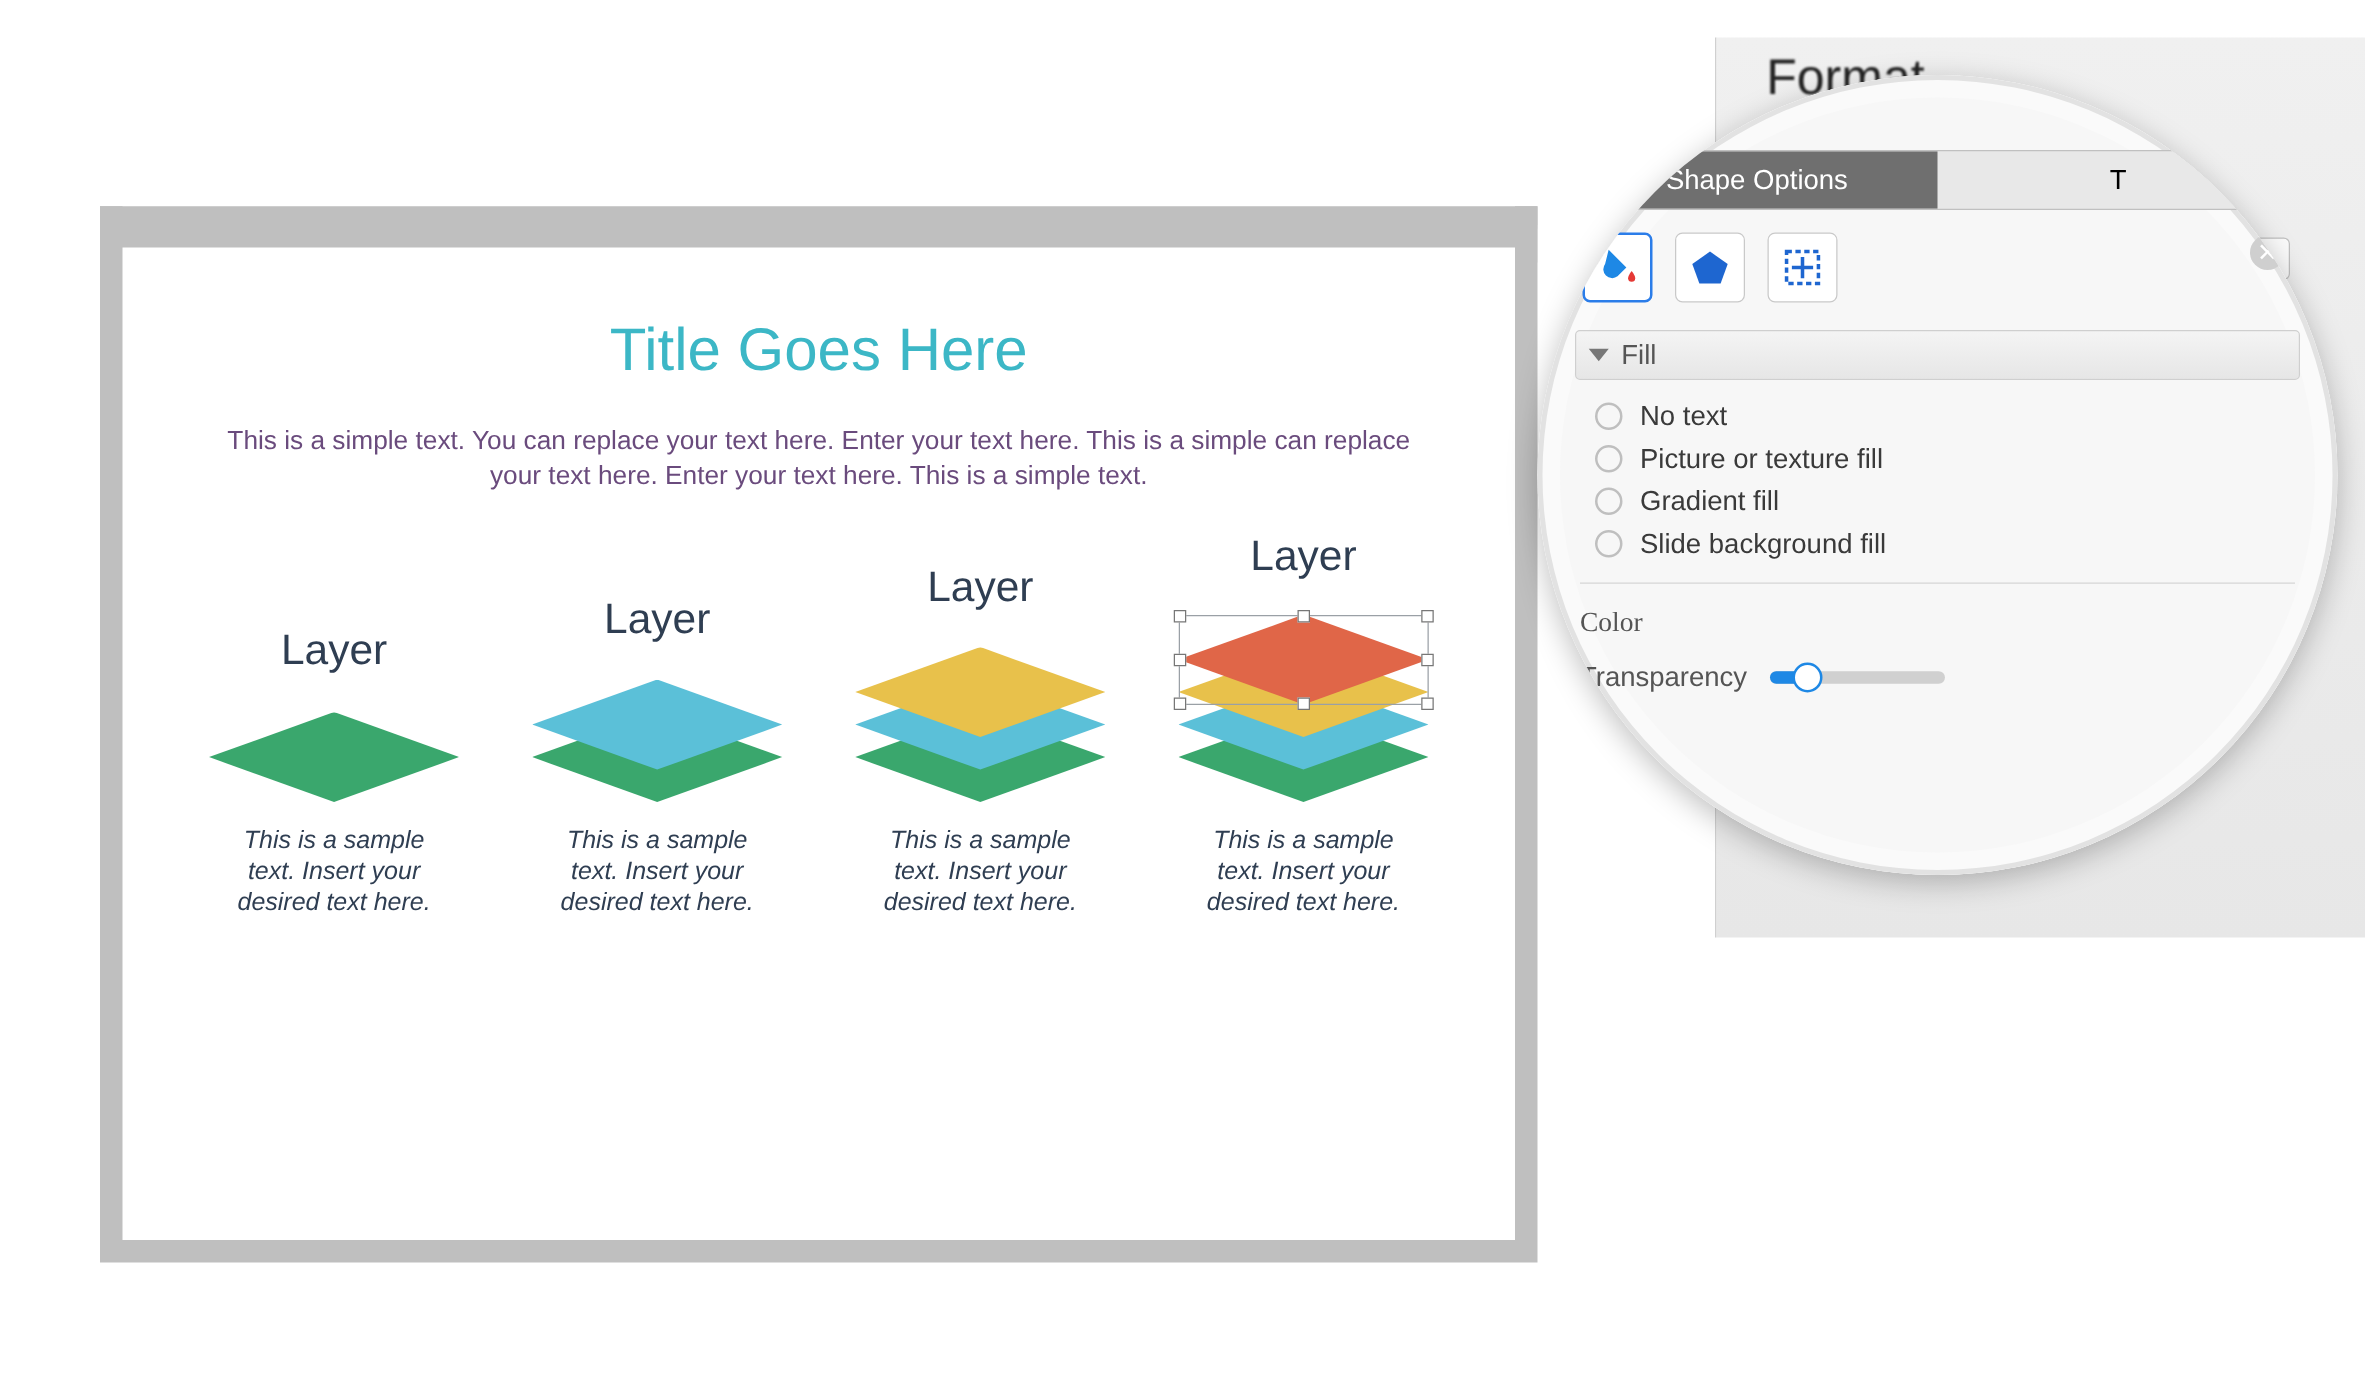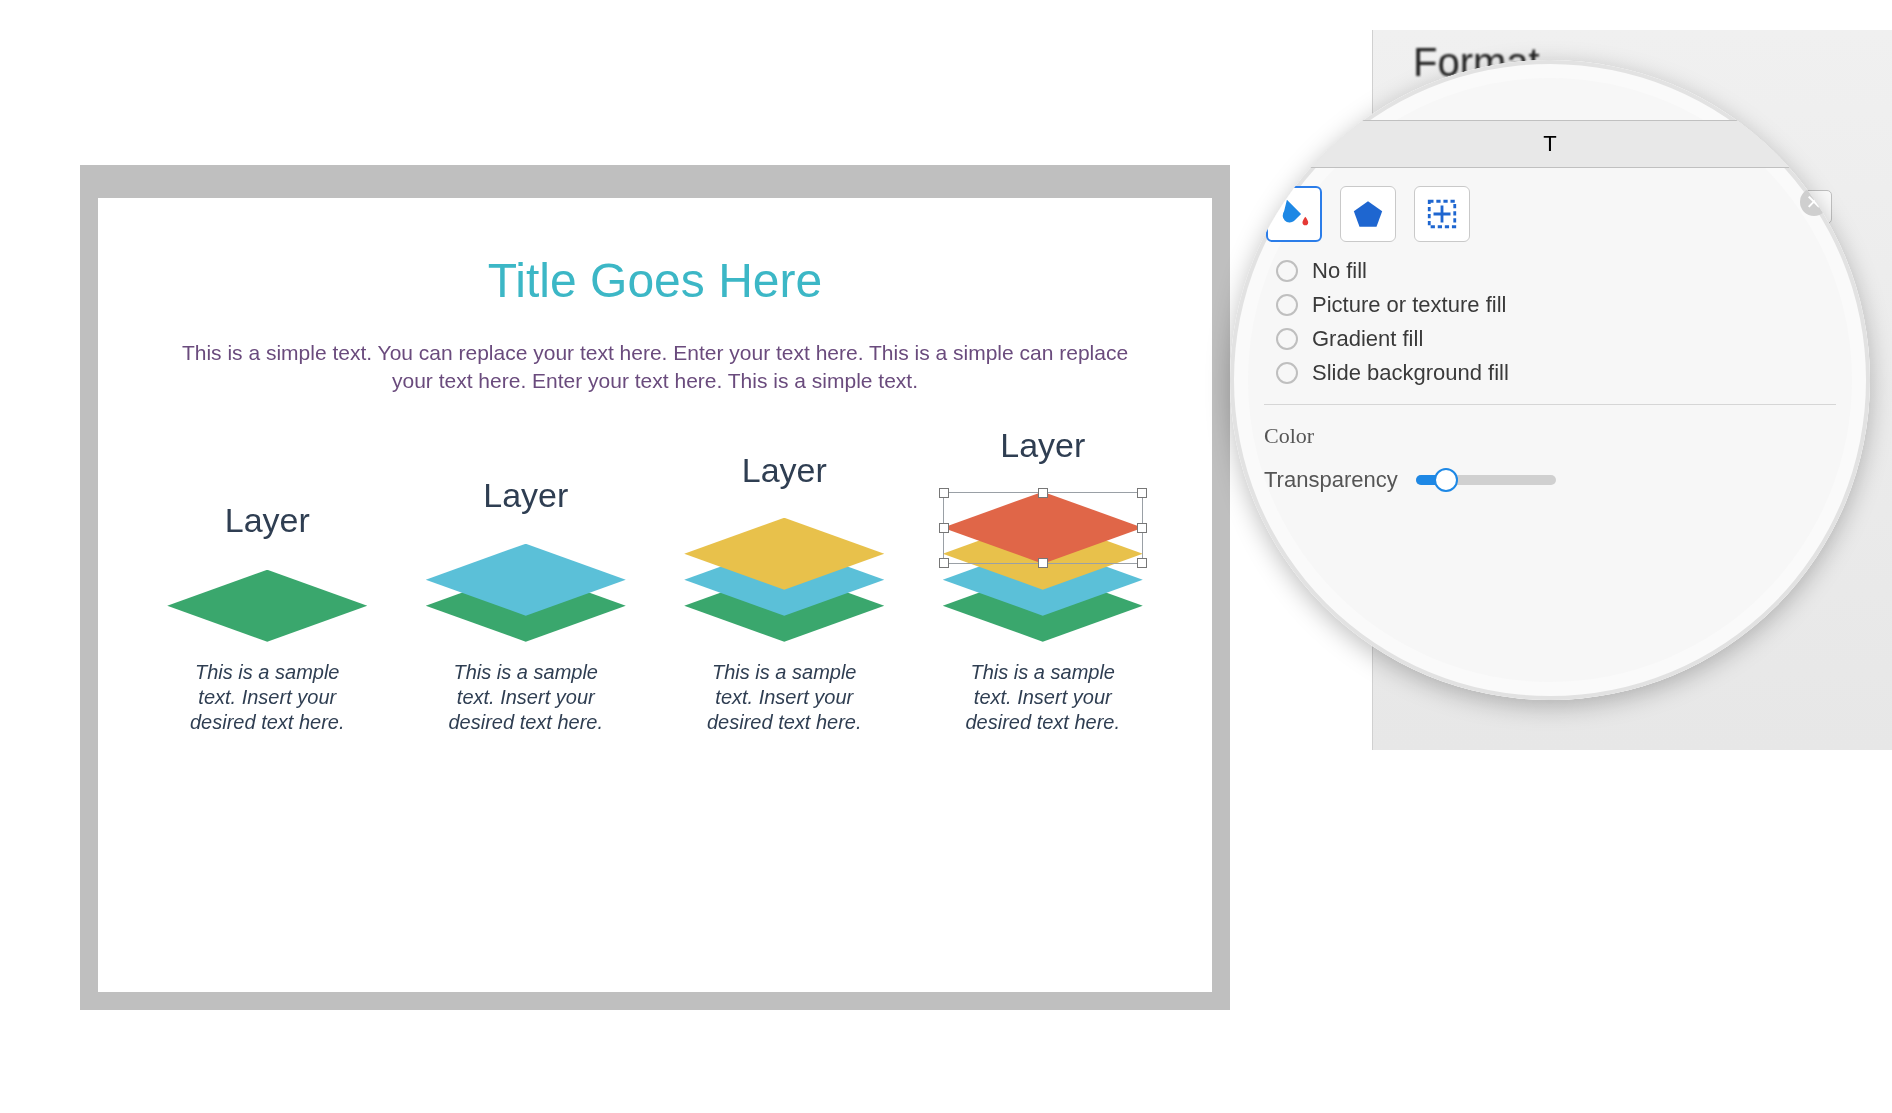--- a/index.html
+++ b/index.html
@@ -324,20 +324,21 @@
         <div class="caption">This is a sample text. Insert your desired text here.</div>
       </div>
 
     </div>
   </div>
 </div>
 
 <div class="magnifier">
   <div class="mag-inner">
     <div class="tabbar">
+      <div class="tab active">Shape Options</div>
       <div class="tab">T</div>
     </div>
     <div class="close-x">✕</div>
 
     <div class="iconrow">
       <div class="iconbox selected">
         <svg viewBox="0 0 24 24">
             <path fill="#1e88e5" d="M7 2l10 10-5 5a5 5 0 0 1-7-7z"></path>
             <path fill="#e53935" d="M18 18a2 2 0 1 0 4 0c0-1.5-2-4-2-4s-2 2.5-2 4z"></path>
           </svg>
@@ -348,25 +349,29 @@
           </svg>
       </div>
       <div class="iconbox">
         <svg viewBox="0 0 24 24">
             <rect x="3" y="3" width="18" height="18" fill="none" stroke="#1e66d0" stroke-width="2" stroke-dasharray="3 2"></rect>
             <path stroke="#1e66d0" stroke-width="2" d="M12 6v12M6 12h12"></path>
           </svg>
       </div>
     </div>
 
+    <div class="section-hdr">
+      <span class="tri"></span>
+      <span>Fill</span>
+    </div>
 
     <div class="radios">
       <div class="radio-row">
         <span class="radio"></span>
-          <span>No fill</span>
+          <span>No text</span>
       </div>
       <div class="radio-row">
         <span class="radio"></span>
           <span>Picture or texture fill</span>
       </div>
       <div class="radio-row">
         <span class="radio"></span>
           <span>Gradient fill</span>
       </div>
       <div class="radio-row">

